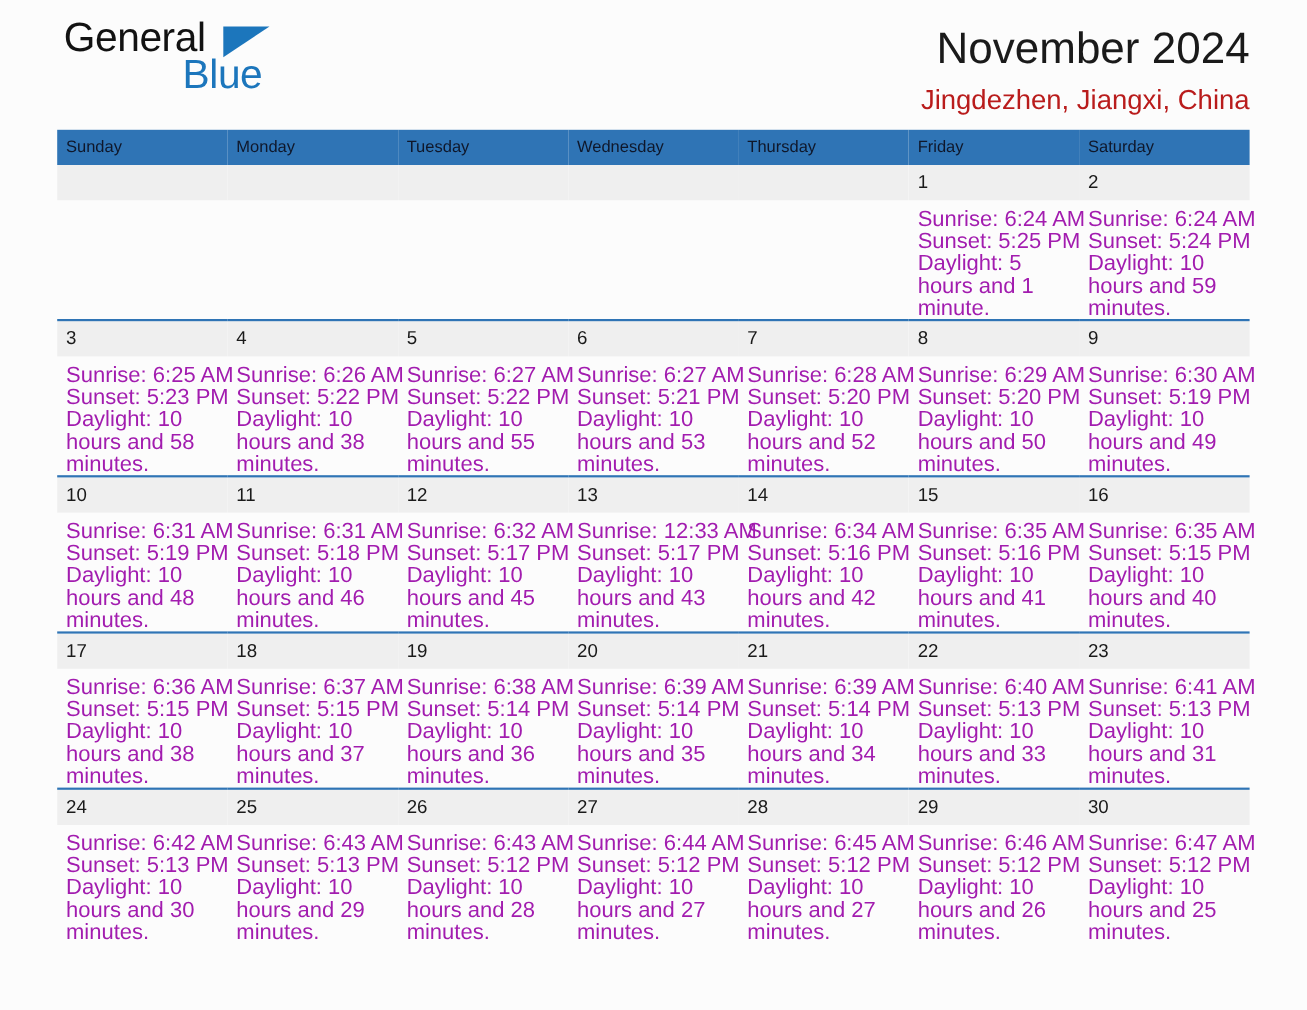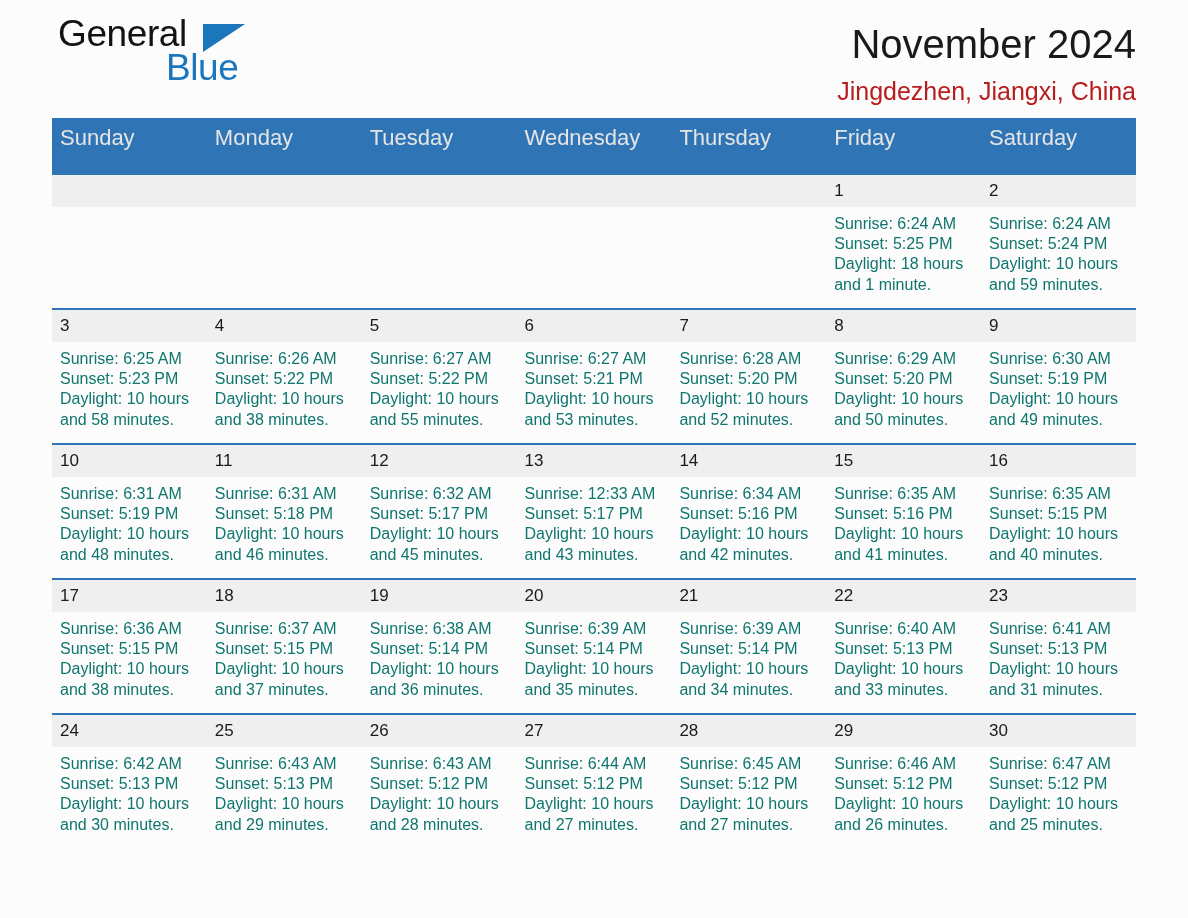--- a/index.html
+++ b/index.html
@@ -90,25 +90,25 @@
   }
 
   
   .calendar {
     width: 1084px;
     border-collapse: collapse;
     table-layout: fixed;
   }
   .calendar th {
     background: #2f74b5;
-    color: #e5e5e5;
-    font-size: 22px;
+    color: #0f172a;
+    font-size: 15px;
     font-weight: normal;
     text-align: left;
-    padding: 7px 0 24px 8px;
+    padding: 7px 0 8px 8px;
     height: 16px;
   }
   .calendar td {
     vertical-align: top;
     padding: 0;
     border-top: 2px solid #2f74b5;
     background: #fcfcfc;
     height: 133px;
   }
   .calendar tr.week-first td {
@@ -120,23 +120,23 @@
     color: #1a1a1a;
     line-height: 19px;
     padding: 6px 0 7px 8px;
     min-height: 19px;
   }
   .daynum.empty {
     color: transparent;
   }
   .details {
     padding: 7px 8px 0 8px;
-    font-size: 16px;
+    font-size: 20px;
     line-height: 20.2px;
-    color: #0f766e;
+    color: #a21caf;
   }
   .details div {
     white-space: nowrap;
   }
   .details .wrap2 {
     white-space: normal;
   }
 </style>
 </head>
 <body>
@@ -185,21 +185,21 @@
             <div class="daynum empty">&nbsp;</div>
           </td>
           <td>
             <div class="daynum empty">&nbsp;</div>
           </td>
           <td>
             <div class="daynum">1</div>
             <div class="details">
               <div>Sunrise: 6:24 AM</div>
               <div>Sunset: 5:25 PM</div>
-              <div class="wrap2">Daylight: 18 hours and 1 minute.</div>
+              <div class="wrap2">Daylight: 5 hours and 1 minute.</div>
             </div>
           </td>
           <td>
             <div class="daynum">2</div>
             <div class="details">
               <div>Sunrise: 6:24 AM</div>
               <div>Sunset: 5:24 PM</div>
               <div class="wrap2">Daylight: 10 hours and 59 minutes.</div>
             </div>
           </td>

